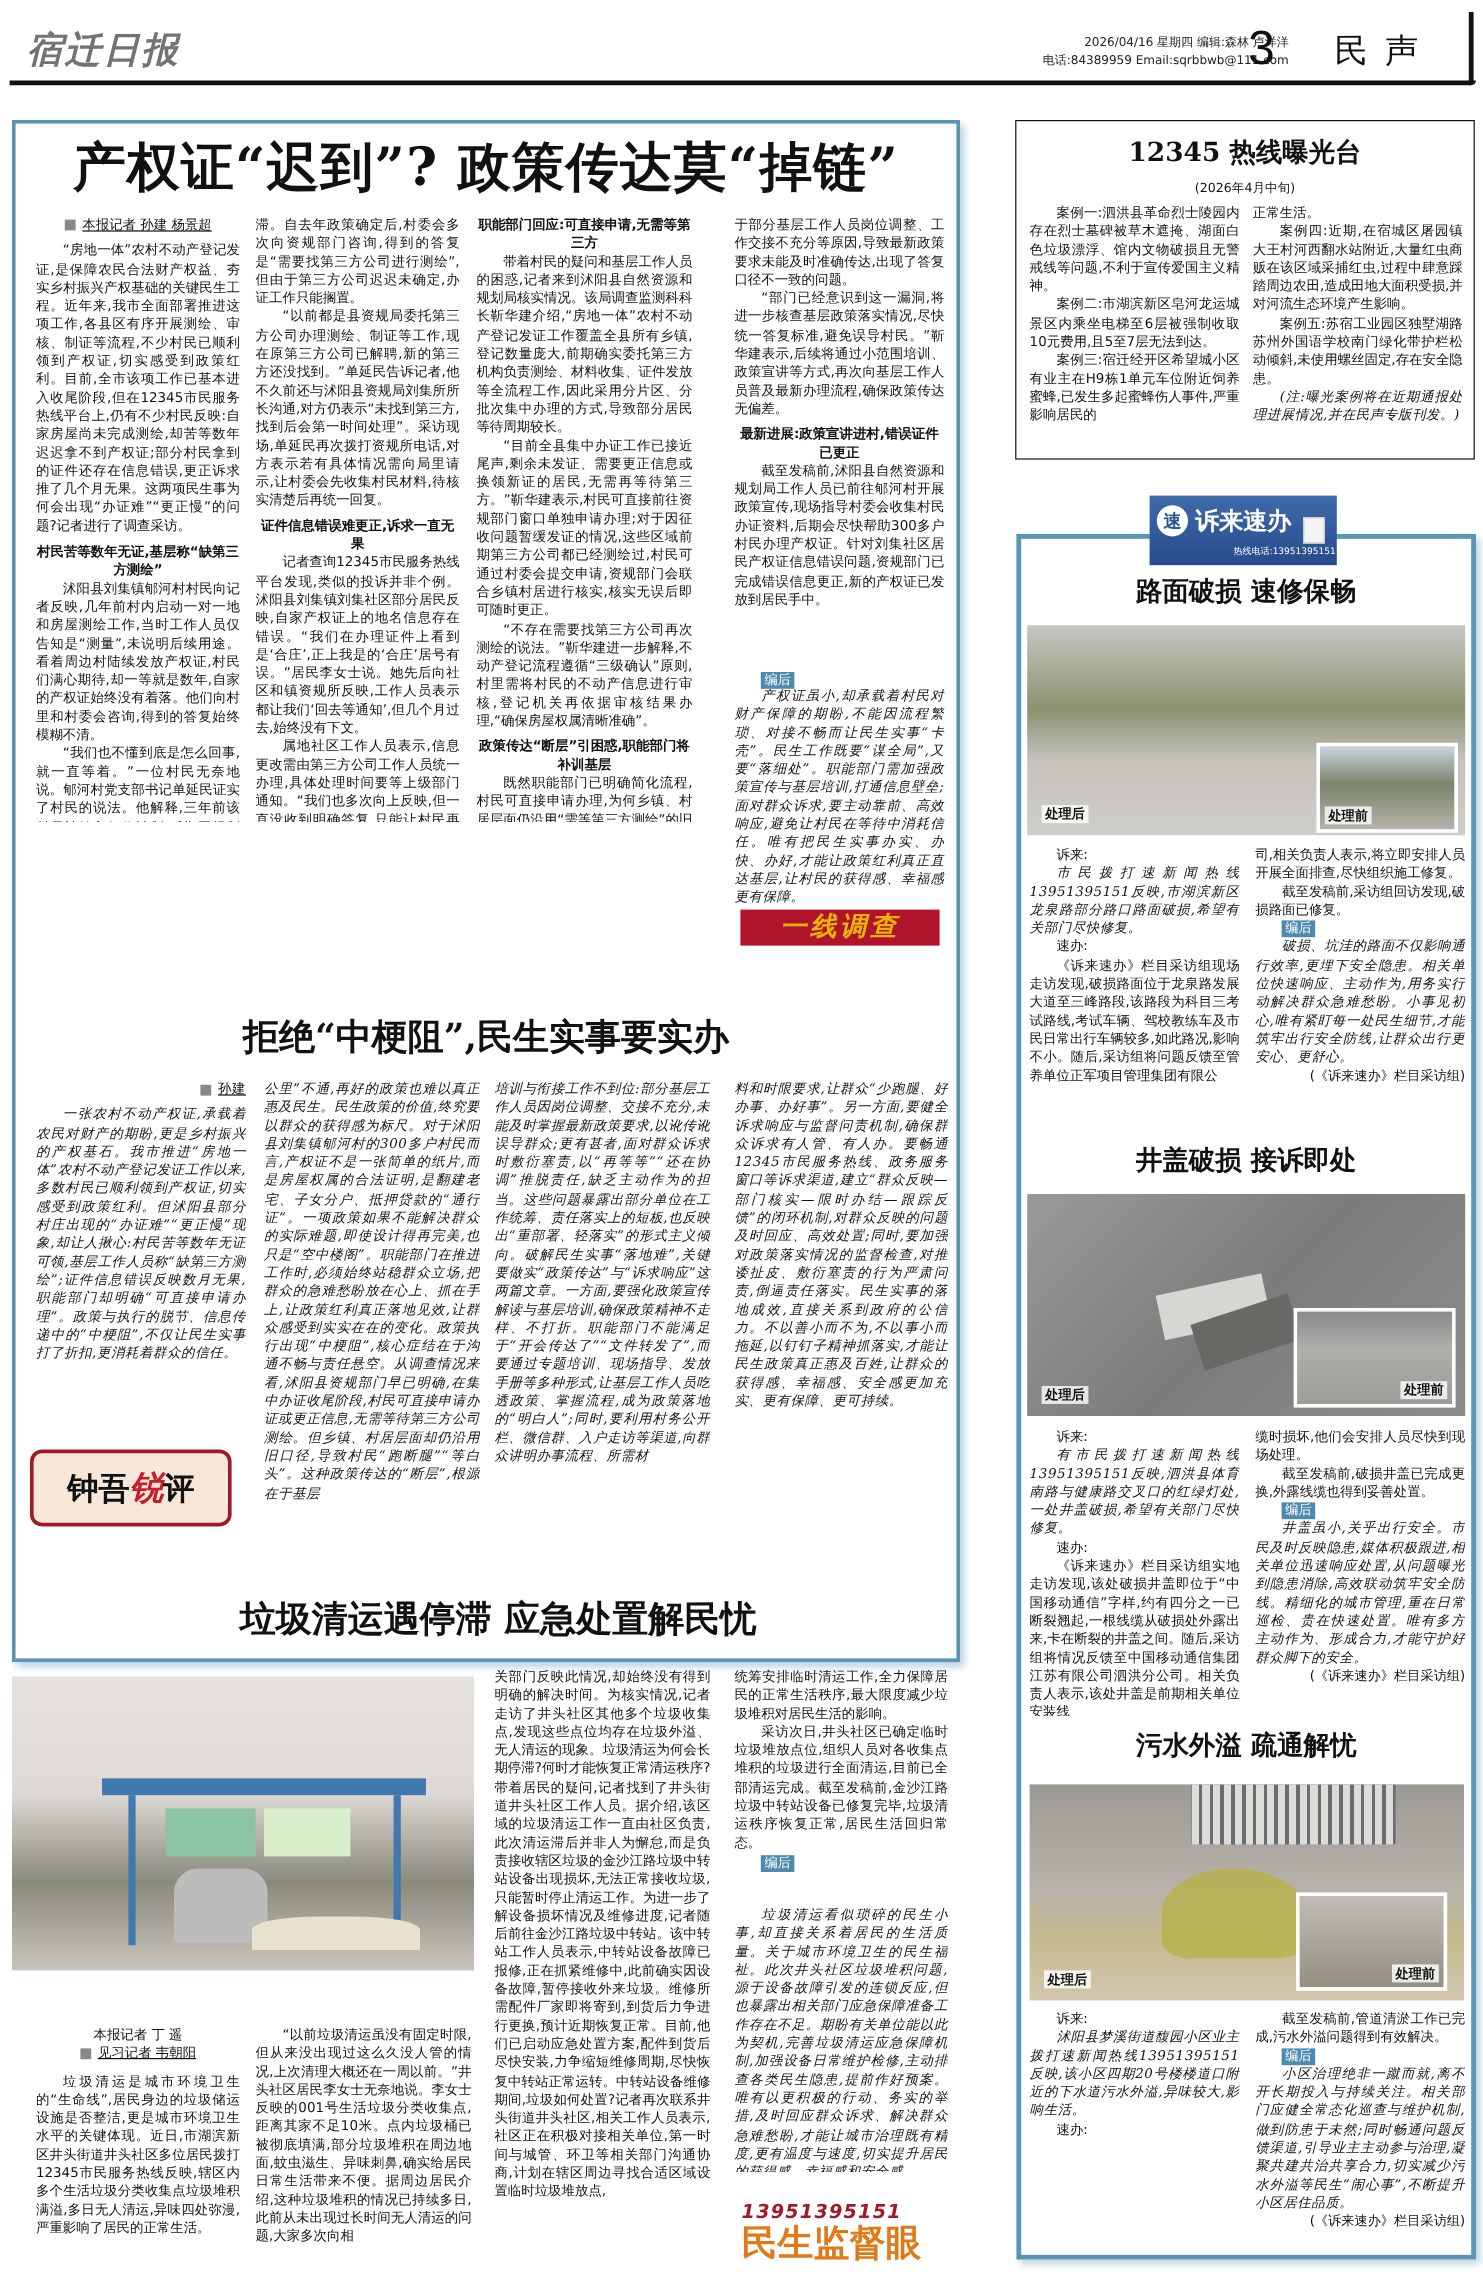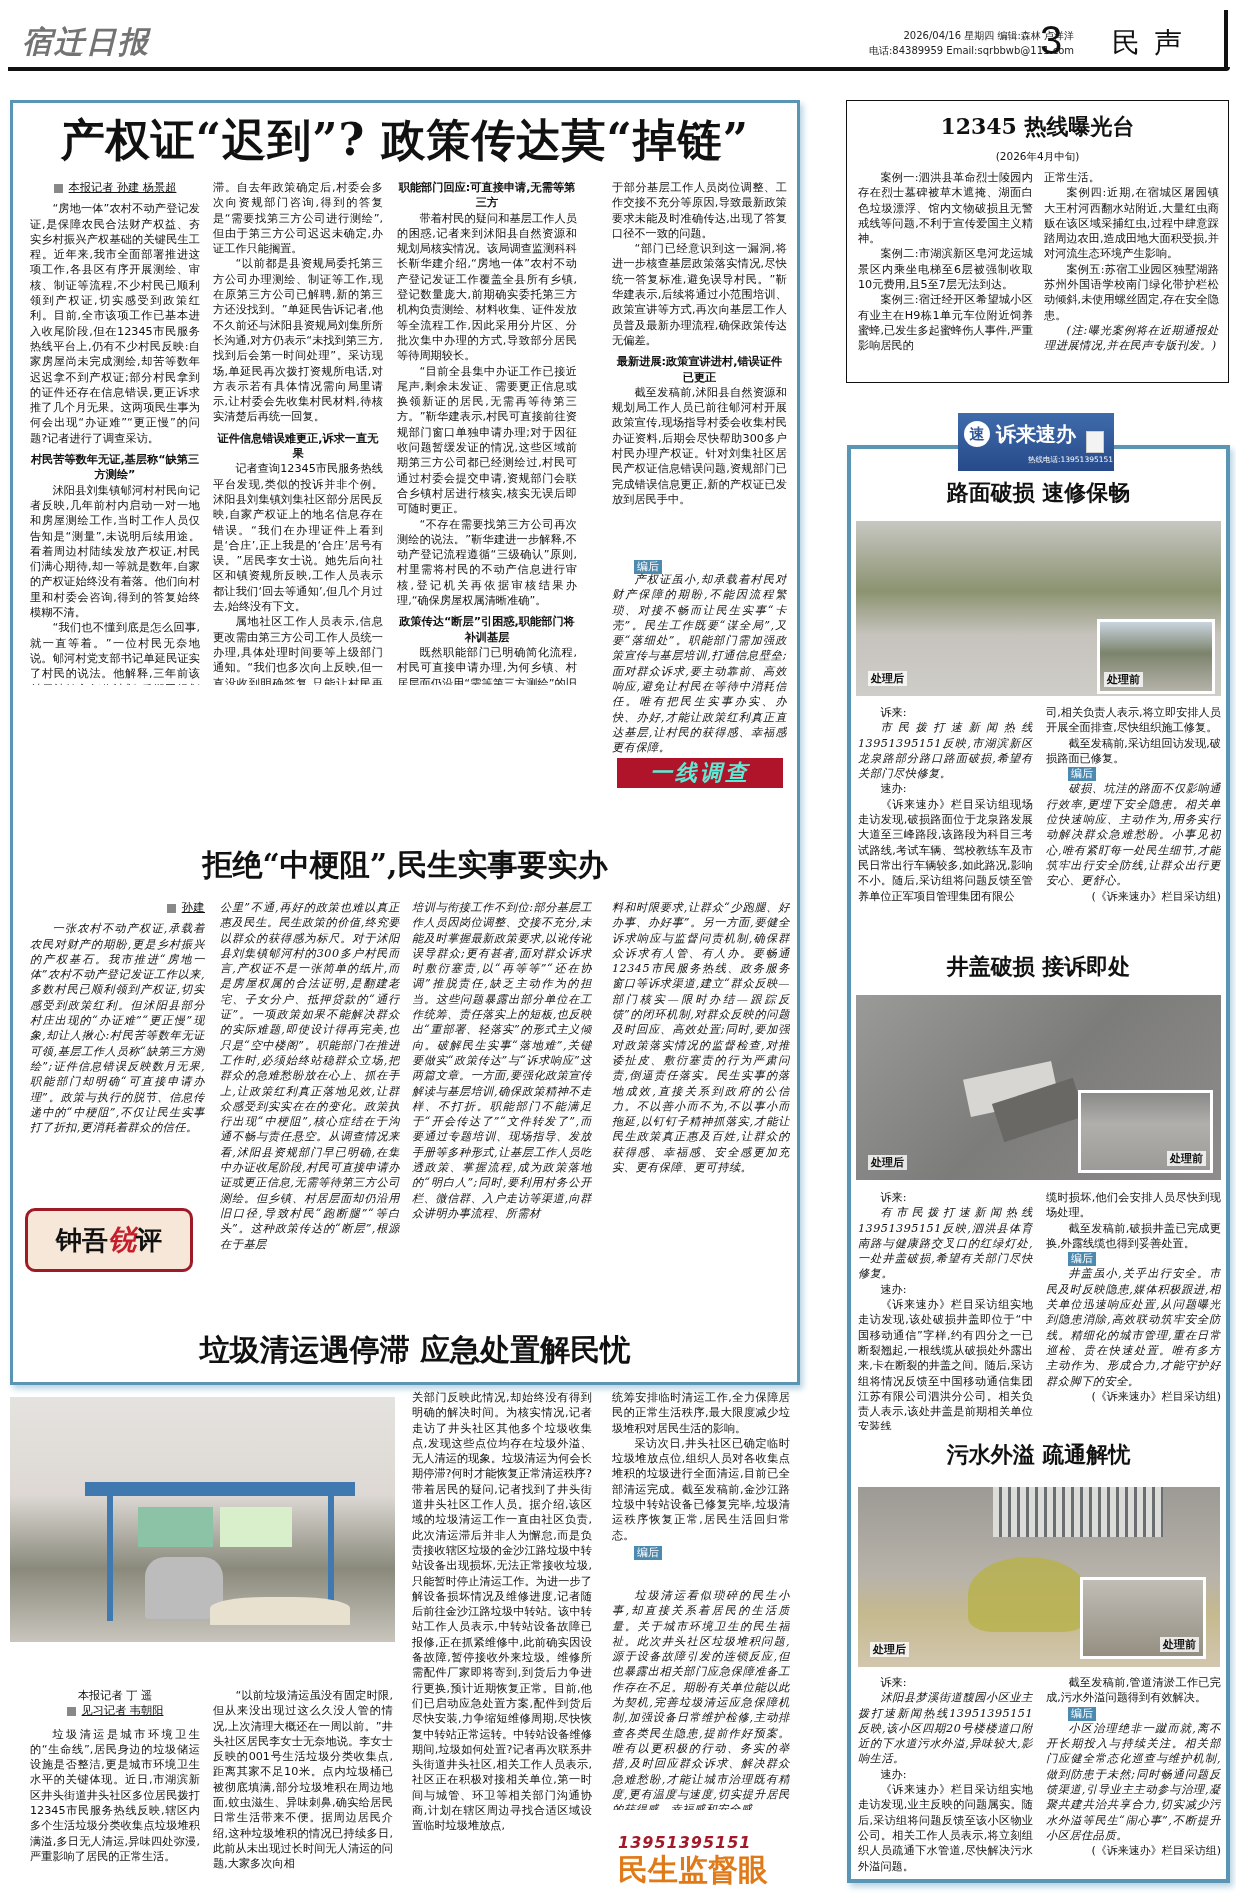--- a/index.html
+++ b/index.html
@@ -16,21 +16,21 @@
 .col{font-size:11.2px;line-height:15.3px;text-align:justify;color:#111}
 .col p{text-indent:2em}
 .col .byline{text-indent:0;text-align:center;text-decoration:underline;margin-bottom:6px}
 .col .byline:before{content:"";display:inline-block;width:9px;height:9px;background:#888;margin-right:6px;vertical-align:middle}
 .ital{font-family:"DejaVu Serif",serif;font-style:italic;letter-spacing:.5px}
 .editor-tag{display:inline-block;background:#4d8ab0;color:#fff;padding:0 3px;font-size:11px;margin-left:2em;line-height:14px}
 .photo{background:#b9b6ae;overflow:hidden}
 .photo-label{position:absolute;background:rgba(255,255,255,.8);font-size:11px;padding:0 3px;font-weight:bold}
 .inset{position:absolute;border:3px solid #fff}
 .hotline-title{font-family:"DejaVu Serif",serif;font-weight:bold;font-size:22px;text-align:center}
-.logo-red{background:#b0142b;color:#5eead4;font-weight:bold}
+.logo-red{background:#b0142b;color:#eab308;font-weight:bold}
 .sign{text-align:right;font-size:11px}
 </style>
 </head>
 <body>
 
 <div class="abs masthead-logo">宿迁日报</div>
 <div class="abs masthead-meta">
   <div>2026/04/16  星期四  编辑:森林 卢洋洋</div>
   <div>电话:84389959  Email:sqrbbwb@111.com</div>
 </div>
@@ -213,20 +213,19 @@
   <div class="abs" style="left:110px;top:70px;width:120px;height:75px;background:#b8b14a;border-radius:50% 50% 20% 20%;opacity:.8;"></div>
   <div class="photo-label" style="left:12px;bottom:10px;">处理后</div>
   <div class="inset" style="left:222px;top:90px;width:126px;height:82px;background:linear-gradient(#c0bdb6,#958f82);">
     <div class="photo-label" style="right:4px;bottom:4px;">处理前</div>
   </div>
 </div>
 <div class="abs col" style="left:858px;top:1675px;width:175px;height:200px;overflow:hidden;">
   <p>诉来:</p>
   <p class="ital">沭阳县梦溪街道馥园小区业主拨打速新闻热线13951395151反映,该小区四期20号楼楼道口附近的下水道污水外溢,异味较大,影响生活。</p>
   <p>速办:</p>
-  <p>《诉来速办》栏目采访组实地走访发现,业主反映的问题属实。随后,采访组将问题反馈至该小区物业公司。相关工作人员表示,将立刻组织人员疏通下水管道,尽快解决污水外溢问题。</p>
 </div>
 <div class="abs col" style="left:1046px;top:1675px;width:175px;height:200px;overflow:hidden;">
   <p>截至发稿前,管道清淤工作已完成,污水外溢问题得到有效解决。</p>
   <p style="text-indent:0"><span class="editor-tag">编后</span></p>
   <p class="ital">小区治理绝非一蹴而就,离不开长期投入与持续关注。相关部门应健全常态化巡查与维护机制,做到防患于未然;同时畅通问题反馈渠道,引导业主主动参与治理,凝聚共建共治共享合力,切实减少污水外溢等民生“闹心事”,不断提升小区居住品质。</p>
   <p class="sign">(《诉来速办》栏目采访组)</p>
 </div>
 
 </body></html>

